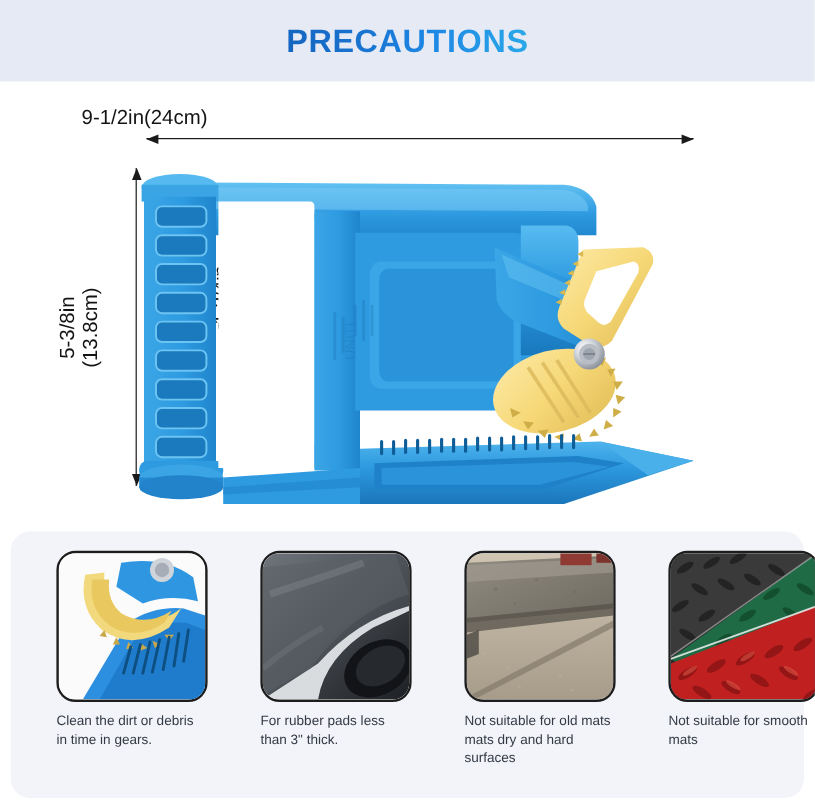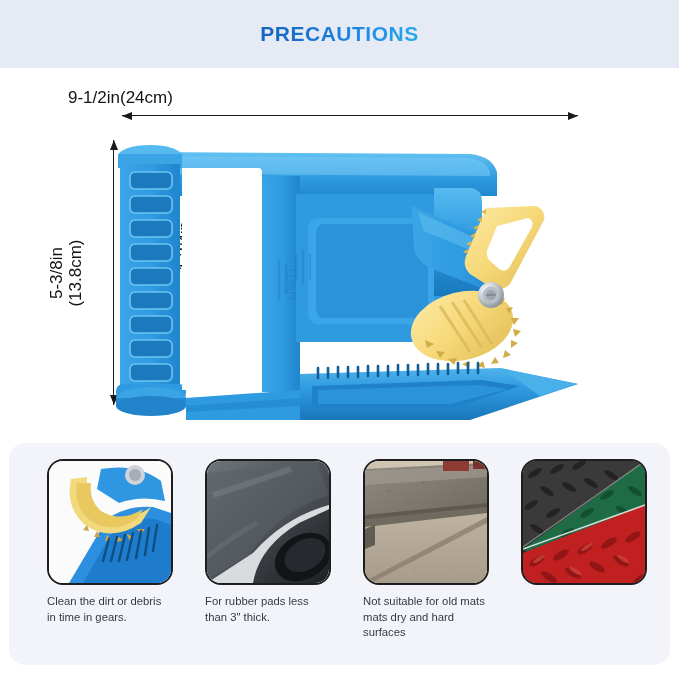--- a/index.html
+++ b/index.html
@@ -20,21 +20,21 @@
     position: absolute;
     left: 0; top: 0;
     width: 679px;
     height: 68px;
     background: #e6eaf5;
     display: flex;
     align-items: center;
     justify-content: center;
   }
   .header-title {
-    font-size: 21px;
+    font-size: 27px;
     font-weight: bold;
     letter-spacing: 0.5px;
     background: linear-gradient(90deg, #1565c0 0%, #1976d2 35%, #1e88e5 60%, #29a8e8 100%);
     -webkit-background-clip: text;
     background-clip: text;
     color: transparent;
     -webkit-text-fill-color: transparent;
   }
 
   
@@ -141,21 +141,21 @@
     background: #f2f4f9;
     border-radius: 16px;
   }
   .thumbs-row {
     position: absolute;
     left: 0; top: 0;
     width: 661px;
     display: flex;
     padding: 16px 0 0 38px;
     box-sizing: border-box;
-    gap: 36px;
+    gap: 48px;
   }
   .thumb-cell { width: 122px; }
   .thumb {
     width: 122px; height: 122px;
     border: 2px solid #1d1d1d;
     border-radius: 16px;
     overflow: hidden;
     position: relative;
     background: #fff;
   }
@@ -554,16 +554,17 @@
               <ellipse cx="64" cy="86" rx="7" ry="2" transform="rotate(-32 64 86)"></ellipse>
               <ellipse cx="52" cy="110" rx="7" ry="2" transform="rotate(32 52 110)"></ellipse>
               <ellipse cx="100" cy="98" rx="7" ry="2" transform="rotate(32 100 98)"></ellipse>
             </g>
           </g>
 
           <path d="M0,88 L122,44" stroke="#f0f0f0" stroke-width="1.6" opacity="0.85" fill="none"></path>
           <path d="M0,86 L122,0" stroke="#dcdcdc" stroke-width="1.2" opacity="0.5" fill="none"></path>
         </svg>
       </div>
+      <div class="caption">Not suitable for smooth mats</div>
     </div>
 
   </div>
 </div>
 
 </body></html>

